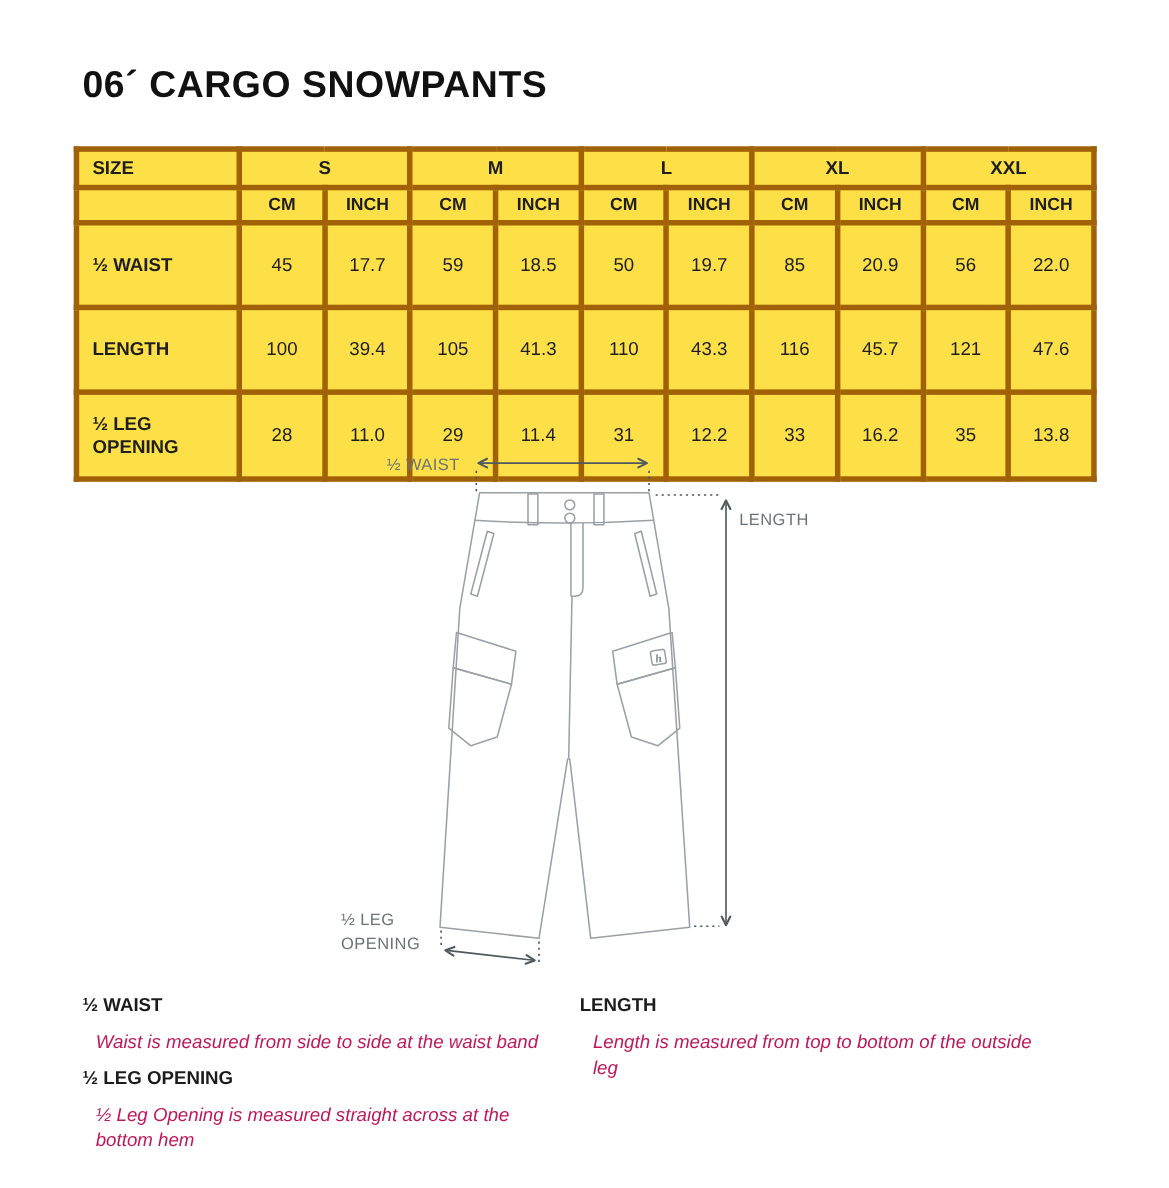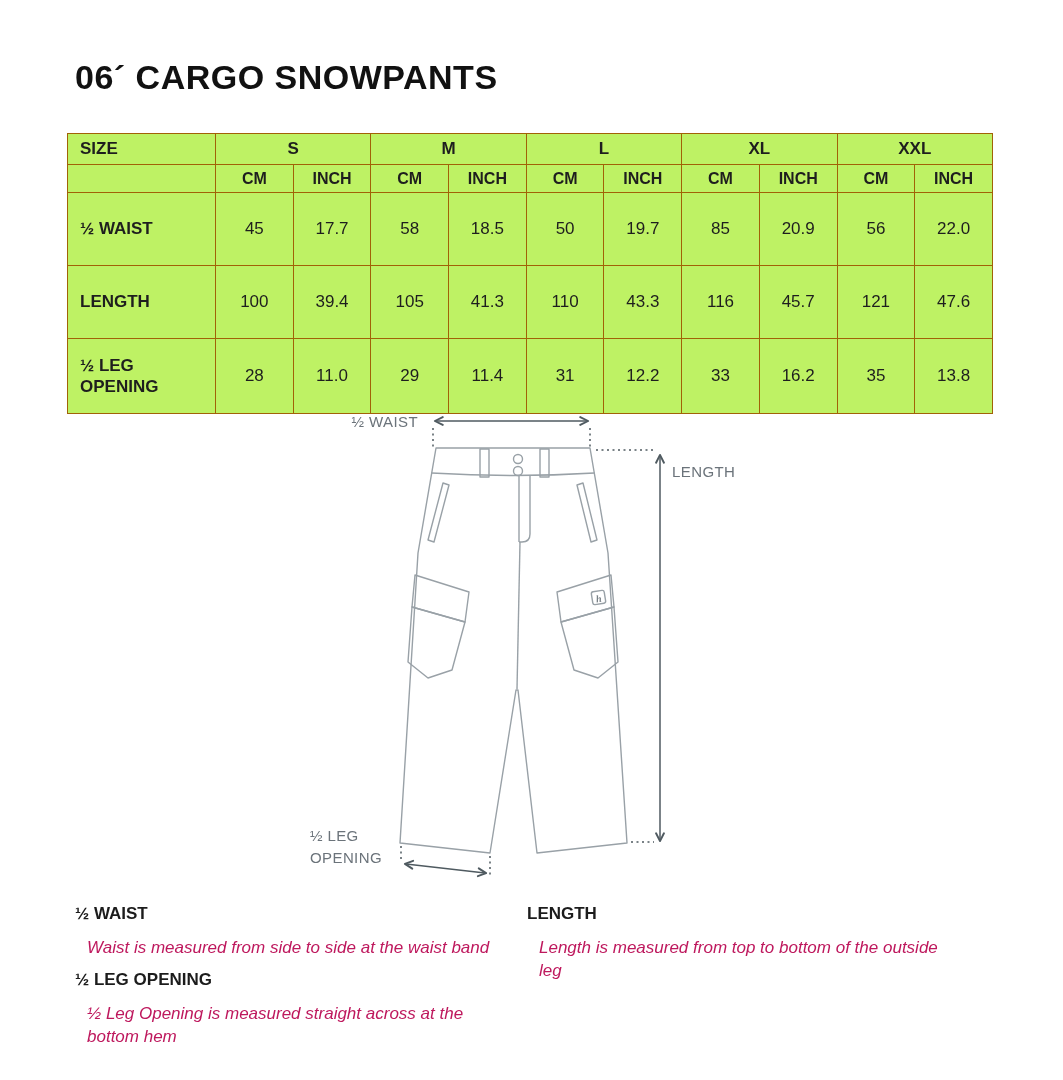--- a/index.html
+++ b/index.html
@@ -12,22 +12,22 @@
     position:absolute;left:75px;top:58px;margin:0;
     font-size:34px;font-weight:700;letter-spacing:.5px;color:#111;
   }
   
   table.size-chart{
     position:absolute;left:67px;top:133px;width:925px;
     border-collapse:collapse;table-layout:fixed;
     font-size:17px;color:#1e1e1e;
   }
   table.size-chart th,table.size-chart td{
-    border:1px solid #a16207;padding:0;text-align:center;vertical-align:middle;
-    background:#bef264;
+    border:5px solid #a16207;padding:0;text-align:center;vertical-align:middle;
+    background:#fde047;
   }
   table.size-chart .corner{ text-align:left;padding-left:12px;font-weight:700; }
   table.size-chart .row-label{
     text-align:left;padding:6px 10px 6px 12px;font-weight:700;line-height:1.25;
   }
   tr.hdr th{height:30px;font-weight:700;}
   tr.units th{height:27px;font-weight:700;font-size:16px;text-align:center;}
   tr.data-row td, tr.data-row th{height:60px;}
   tr.data-row:last-child td, tr.data-row:last-child th{height:62px;}
   
@@ -73,21 +73,21 @@
     <th>INCH</th>
     <th>CM</th>
     <th>INCH</th>
     <th>CM</th>
     <th>INCH</th>
   </tr>
   <tr class="data-row">
     <th class="row-label">½ WAIST</th>
     <td>45</td>
     <td>17.7</td>
-    <td>58</td>
+    <td>59</td>
     <td>18.5</td>
     <td>50</td>
     <td>19.7</td>
     <td>85</td>
     <td>20.9</td>
     <td>56</td>
     <td>22.0</td>
   </tr>
   <tr class="data-row">
     <th class="row-label">LENGTH</th>

